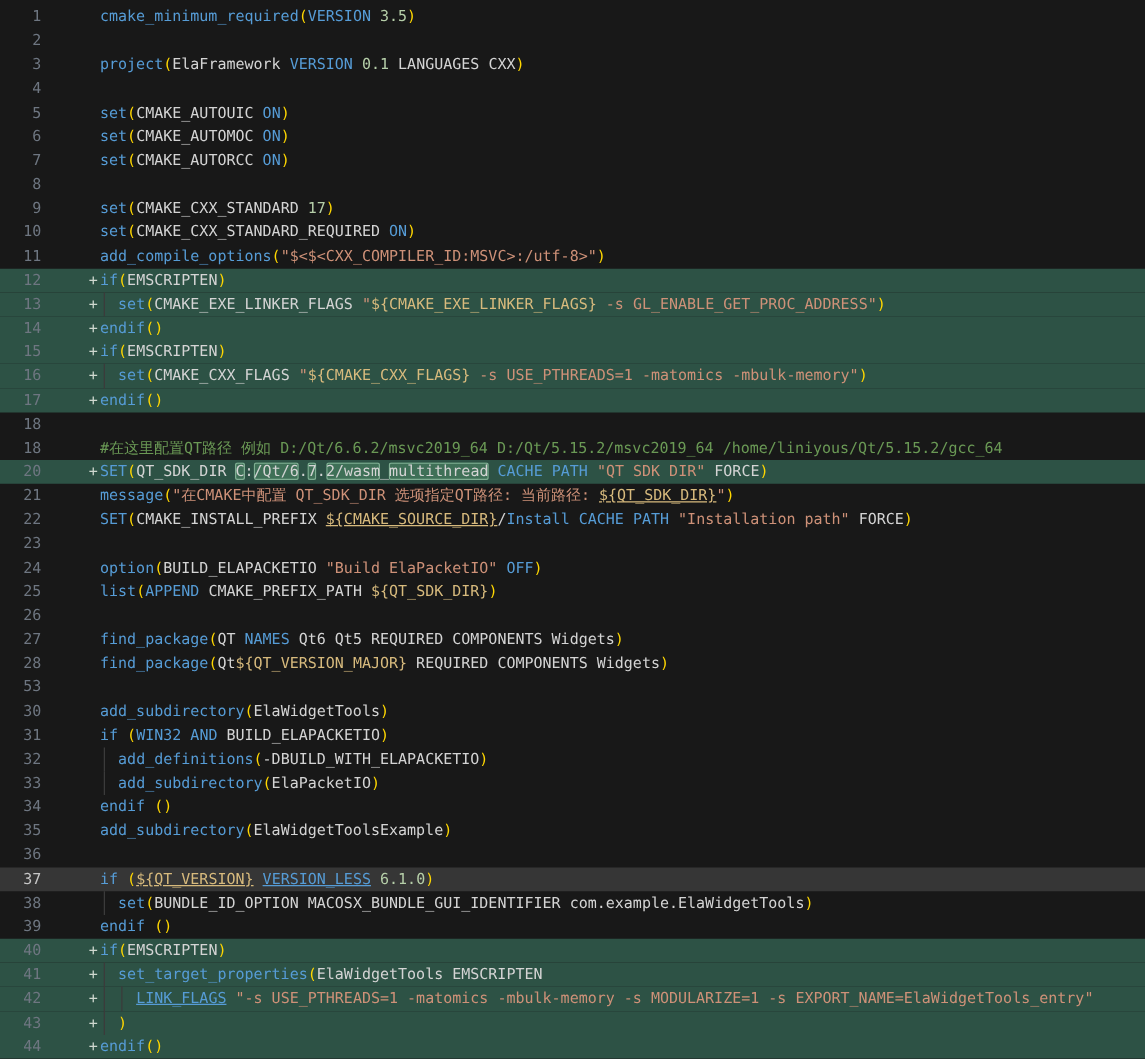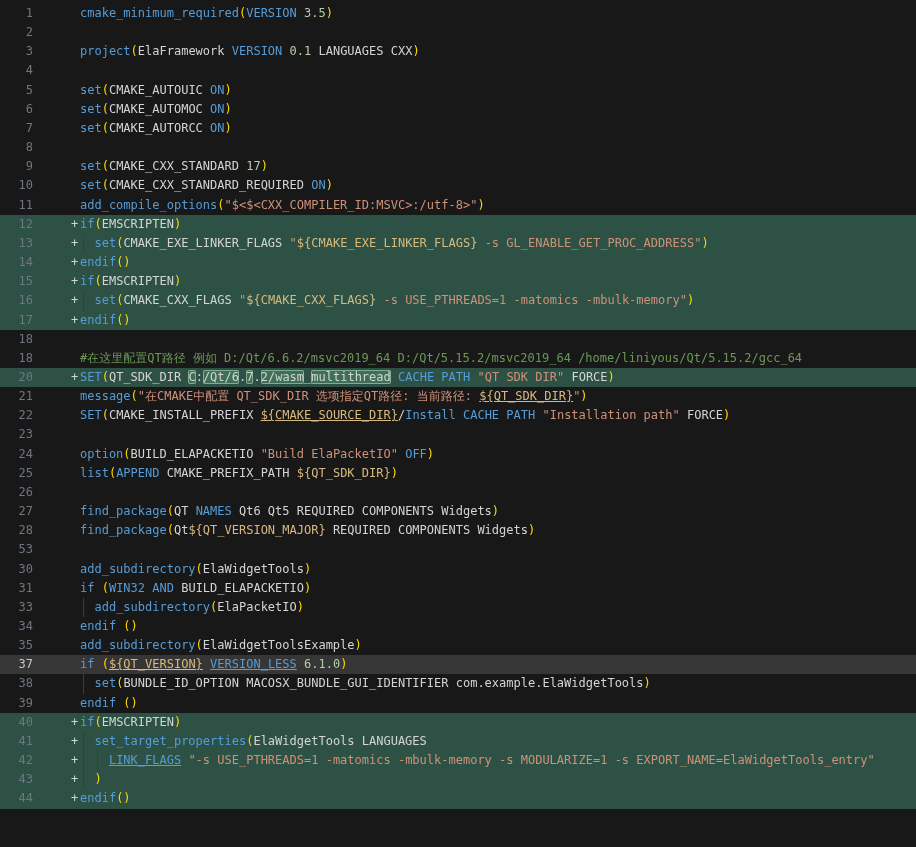--- a/index.html
+++ b/index.html
@@ -59,25 +59,27 @@
       <div class="line"><span class="num">22</span><span class="sign"></span><span class="code"><span class="tok-cmd">SET</span><span class="tok-par">(</span><span class="tok-txt">CMAKE_INSTALL_PREFIX </span><span class="tok-var u">${CMAKE_SOURCE_DIR}</span><span class="tok-txt">/</span><span class="tok-lnk">Install</span><span class="tok-txt"> </span><span class="tok-kw">CACHE PATH</span><span class="tok-txt"> </span><span class="tok-str">"Installation path"</span><span class="tok-txt"> FORCE</span><span class="tok-par">)</span></span></div>
       <div class="line"><span class="num">23</span><span class="sign"></span><span class="code"></span></div>
       <div class="line"><span class="num">24</span><span class="sign"></span><span class="code"><span class="tok-cmd">option</span><span class="tok-par">(</span><span class="tok-txt">BUILD_ELAPACKETIO </span><span class="tok-str">"Build ElaPacketIO"</span><span class="tok-txt"> </span><span class="tok-kw">OFF</span><span class="tok-par">)</span></span></div>
       <div class="line"><span class="num">25</span><span class="sign"></span><span class="code"><span class="tok-cmd">list</span><span class="tok-par">(</span><span class="tok-kw">APPEND</span><span class="tok-txt"> CMAKE_PREFIX_PATH </span><span class="tok-var">${QT_SDK_DIR}</span><span class="tok-par">)</span></span></div>
       <div class="line"><span class="num">26</span><span class="sign"></span><span class="code"></span></div>
       <div class="line"><span class="num">27</span><span class="sign"></span><span class="code"><span class="tok-cmd">find_package</span><span class="tok-par">(</span><span class="tok-txt">QT </span><span class="tok-kw">NAMES</span><span class="tok-txt"> Qt6 Qt5 REQUIRED COMPONENTS Widgets</span><span class="tok-par">)</span></span></div>
       <div class="line"><span class="num">28</span><span class="sign"></span><span class="code"><span class="tok-cmd">find_package</span><span class="tok-par">(</span><span class="tok-txt">Qt</span><span class="tok-var">${QT_VERSION_MAJOR}</span><span class="tok-txt"> REQUIRED COMPONENTS Widgets</span><span class="tok-par">)</span></span></div>
       <div class="line"><span class="num">53</span><span class="sign"></span><span class="code"></span></div>
       <div class="line"><span class="num">30</span><span class="sign"></span><span class="code"><span class="tok-cmd">add_subdirectory</span><span class="tok-par">(</span><span class="tok-txt">ElaWidgetTools</span><span class="tok-par">)</span></span></div>
       <div class="line"><span class="num">31</span><span class="sign"></span><span class="code"><span class="tok-cmd">if</span><span class="tok-txt"> </span><span class="tok-par">(</span><span class="tok-kw">WIN32</span><span class="tok-txt"> </span><span class="tok-kw">AND</span><span class="tok-txt"> BUILD_ELAPACKETIO</span><span class="tok-par">)</span></span></div>
+      <div class="line"><span class="num">32</span><span class="sign"></span><span class="code"><span class="guide" style="left: calc(0ch + 3px);"></span><span class="tok-txt">  </span><span class="tok-cmd">add_definitions</span><span class="tok-par">(</span><span class="tok-txt">-DBUILD_WITH_ELAPACKETIO</span><span class="tok-par">)</span></span></div>
       <div class="line"><span class="num">33</span><span class="sign"></span><span class="code"><span class="guide" style="left: calc(0ch + 3px);"></span><span class="tok-txt">  </span><span class="tok-cmd">add_subdirectory</span><span class="tok-par">(</span><span class="tok-txt">ElaPacketIO</span><span class="tok-par">)</span></span></div>
       <div class="line"><span class="num">34</span><span class="sign"></span><span class="code"><span class="tok-cmd">endif</span><span class="tok-txt"> </span><span class="tok-par">()</span></span></div>
       <div class="line"><span class="num">35</span><span class="sign"></span><span class="code"><span class="tok-cmd">add_subdirectory</span><span class="tok-par">(</span><span class="tok-txt">ElaWidgetToolsExample</span><span class="tok-par">)</span></span></div>
+      <div class="line"><span class="num">36</span><span class="sign"></span><span class="code"></span></div>
       <div class="line current"><span class="num">37</span><span class="sign"></span><span class="code"><span class="tok-cmd">if</span><span class="tok-txt"> </span><span class="tok-par">(</span><span class="tok-var u">${QT_VERSION}</span><span class="tok-txt"> </span><span class="tok-kw u">VERSION_LESS</span><span class="tok-txt"> </span><span class="tok-num">6.1.0</span><span class="tok-par">)</span></span></div>
       <div class="line"><span class="num">38</span><span class="sign"></span><span class="code"><span class="guide" style="left: calc(0ch + 3px);"></span><span class="tok-txt">  </span><span class="tok-cmd">set</span><span class="tok-par">(</span><span class="tok-txt">BUNDLE_ID_OPTION MACOSX_BUNDLE_GUI_IDENTIFIER com.example.ElaWidgetTools</span><span class="tok-par">)</span></span></div>
       <div class="line"><span class="num">39</span><span class="sign"></span><span class="code"><span class="tok-cmd">endif</span><span class="tok-txt"> </span><span class="tok-par">()</span></span></div>
       <div class="line added"><span class="num">40</span><span class="sign">+</span><span class="code"><span class="tok-cmd">if</span><span class="tok-par">(</span><span class="tok-txt">EMSCRIPTEN</span><span class="tok-par">)</span></span></div>
-      <div class="line added"><span class="num">41</span><span class="sign">+</span><span class="code"><span class="guide" style="left: calc(0ch + 3px);"></span><span class="tok-txt">  </span><span class="tok-cmd">set_target_properties</span><span class="tok-par">(</span><span class="tok-txt">ElaWidgetTools LANGUAGES</span></span></div>
+      <div class="line added"><span class="num">41</span><span class="sign">+</span><span class="code"><span class="guide" style="left: calc(0ch + 3px);"></span><span class="tok-txt">  </span><span class="tok-cmd">set_target_properties</span><span class="tok-par">(</span><span class="tok-txt">ElaWidgetTools EMSCRIPTEN</span></span></div>
       <div class="line added"><span class="num">42</span><span class="sign">+</span><span class="code"><span class="guide" style="left: calc(0ch + 3px);"></span><span class="guide" style="left: calc(2ch + 3px);"></span><span class="tok-txt">    </span><span class="tok-kw u">LINK_FLAGS</span><span class="tok-txt"> </span><span class="tok-str">"-s USE_PTHREADS=1 -matomics -mbulk-memory -s MODULARIZE=1 -s EXPORT_NAME=ElaWidgetTools_entry"</span></span></div>
       <div class="line added"><span class="num">43</span><span class="sign">+</span><span class="code"><span class="guide" style="left: calc(0ch + 3px);"></span><span class="tok-txt">  </span><span class="tok-par">)</span></span></div>
       <div class="line added"><span class="num">44</span><span class="sign">+</span><span class="code"><span class="tok-cmd">endif</span><span class="tok-par">()</span></span></div>
     </div>
 </div>
 
 </body></html>

